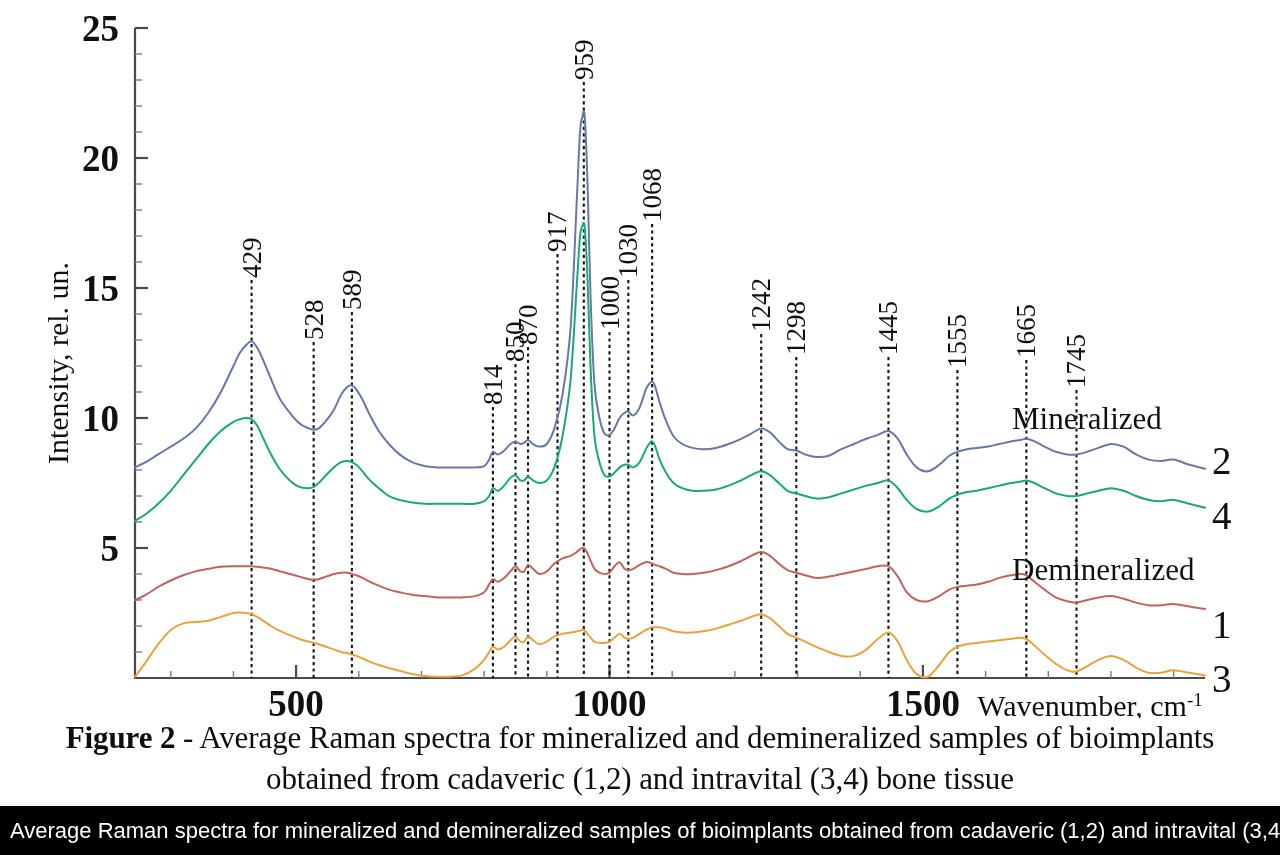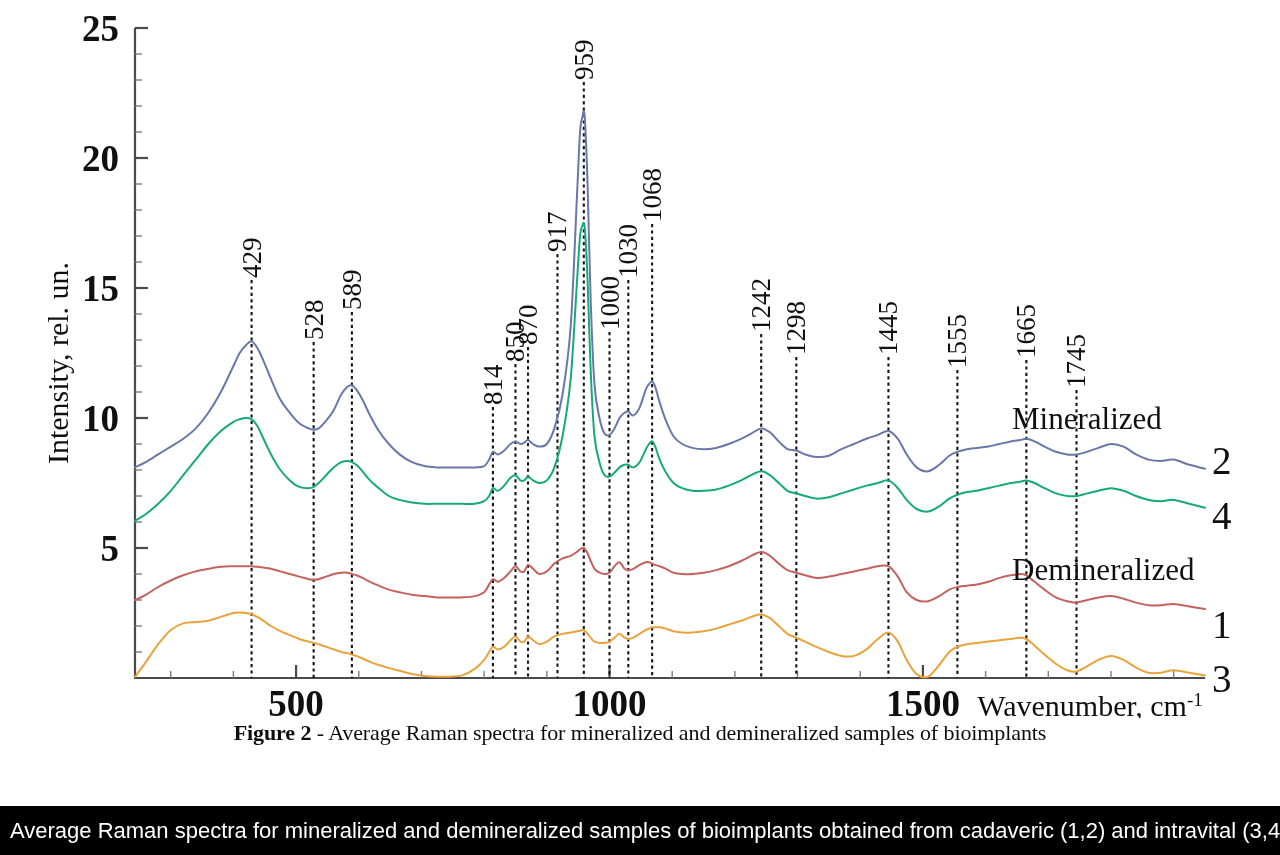--- a/index.html
+++ b/index.html
@@ -80,21 +80,21 @@
     fill: #101010;
   }
   #caption {
     position: absolute;
     left: 0;
     top: 718px;
     width: 1280px;
     height: 80px;
     text-align: center;
     font-family: "Liberation Serif", serif;
-    font-size: 22px;
+    font-size: 31px;
     color: #0d0d0d;
     line-height: 1.32;
     letter-spacing: -0.1px;
   }
   #caption .cap-bold { font-weight: 700; }
   #status-bar {
     position: absolute;
     left: 0;
     top: 806px;
     width: 1280px;
@@ -227,19 +227,20 @@
         <text x="1212" y="529" class="curve-number" text-anchor="start">4</text>
         <text x="1212" y="638" class="curve-number" text-anchor="start">1</text>
         <text x="1212" y="692" class="curve-number" text-anchor="start">3</text>
       </g>
   </svg>
 
   <div id="caption">
     <div>
       <span class="cap-bold">Figure 2</span><span> - </span><span>Average Raman spectra for mineralized and demineralized samples of bioimplants</span>
     </div>
+    <div>obtained from cadaveric (1,2) and intravital (3,4) bone tissue</div>
   </div>
 
   <div id="status-bar">
     <span>Average Raman spectra for mineralized and demineralized samples of bioimplants obtained from cadaveric (1,2) and intravital (3,4) bone tissue</span>
   </div>
 
 </div>
 
 </body></html>

